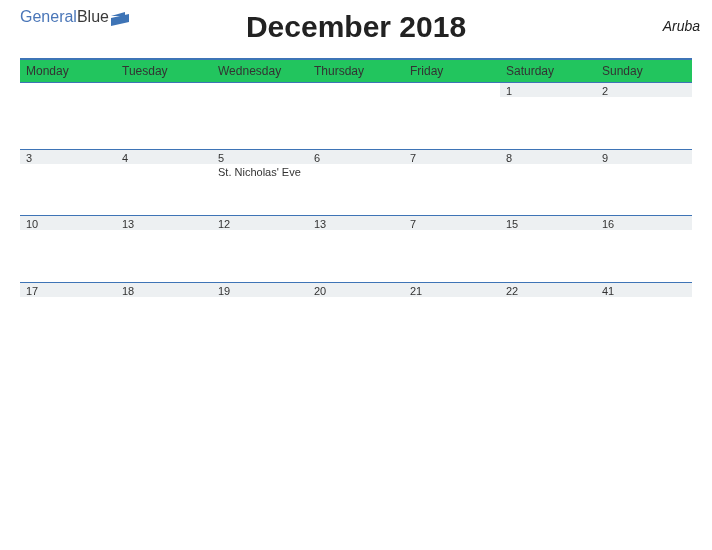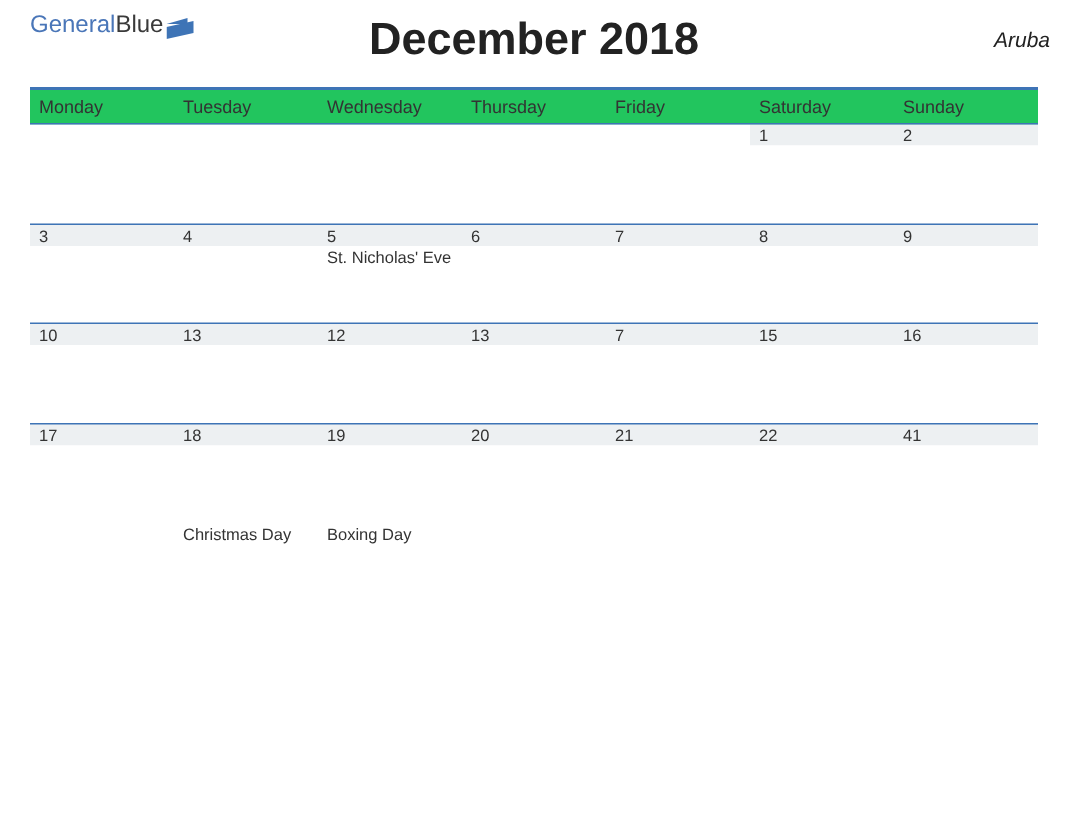--- a/index.html
+++ b/index.html
@@ -180,29 +180,20 @@
         <td></td>
         <td></td>
         <td></td>
         <td></td>
         <td></td>
         <td></td>
         <td></td>
       </tr>
       <tr class="event-row">
         <td></td>
-        <td>Christmas Day</td>
-        <td>Boxing Day</td>
-        <td></td>
-        <td></td>
-        <td></td>
-        <td></td>
-      </tr>
-      <tr class="event-row">
-        <td></td>
         <td></td>
         <td></td>
         <td></td>
         <td></td>
         <td></td>
         <td></td>
       </tr>
     </tbody>
 </table>
 

